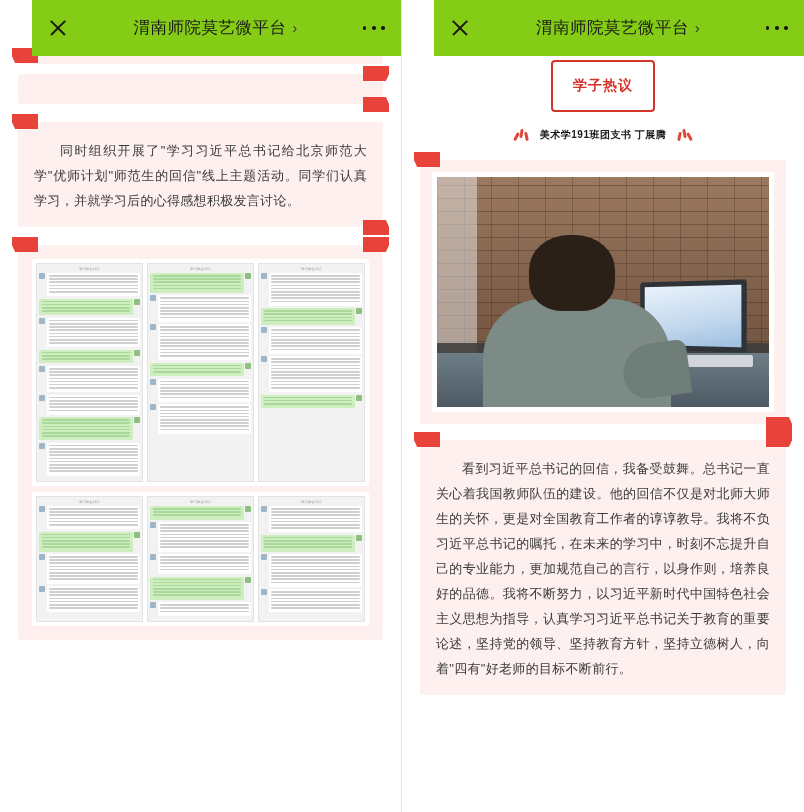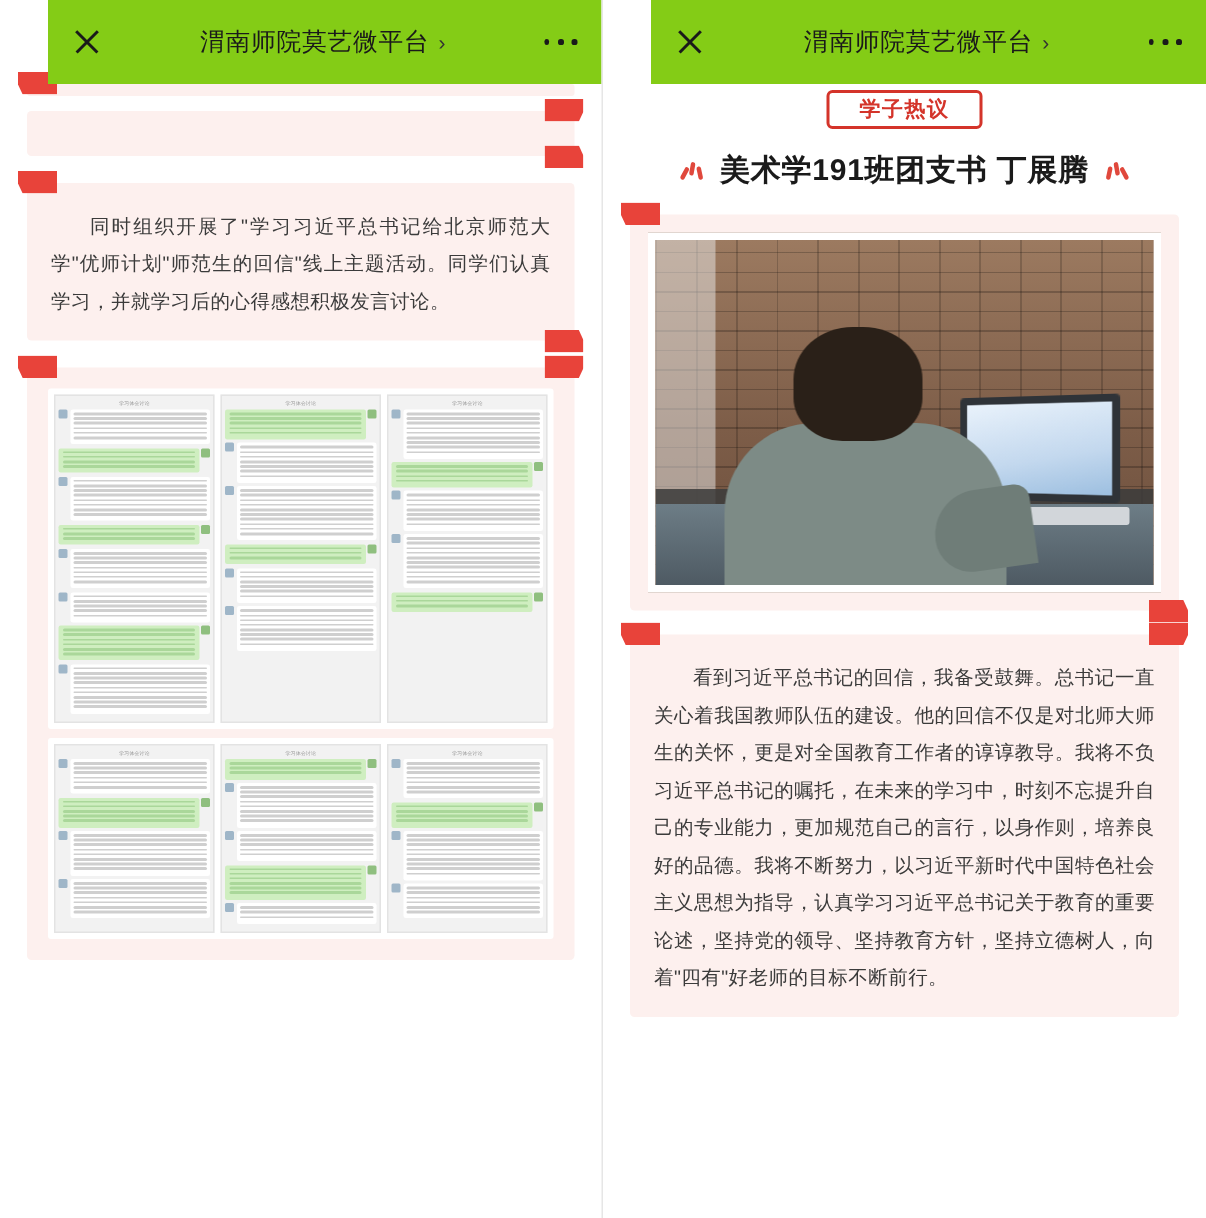--- a/index.html
+++ b/index.html
@@ -193,37 +193,37 @@
 
   
   .tagbtn-wrap {
     display: flex;
     justify-content: center;
     margin: 4px 0 14px 0;
   }
   .tagbtn {
     border: 2px solid #d4342a;
     border-radius: 4px;
-    padding: 2px 20px;
+    padding: 15px 20px;
     font-size: 14px;
     color: #d4342a;
     font-weight: bold;
     background: #fff;
     letter-spacing: 1px;
     cursor: pointer;
   }
   .subhead {
     display: flex;
     align-items: center;
     justify-content: center;
     gap: 10px;
     margin: 0 0 16px 0;
   }
   .subhead .txt {
-    font-size: 20px;
+    font-size: 10px;
     font-weight: bold;
     color: #1a1a1a;
     letter-spacing: .5px;
   }
   .rays {
     width: 16px; height: 18px;
     position: relative;
     flex: 0 0 auto;
   }
   .rays i {

